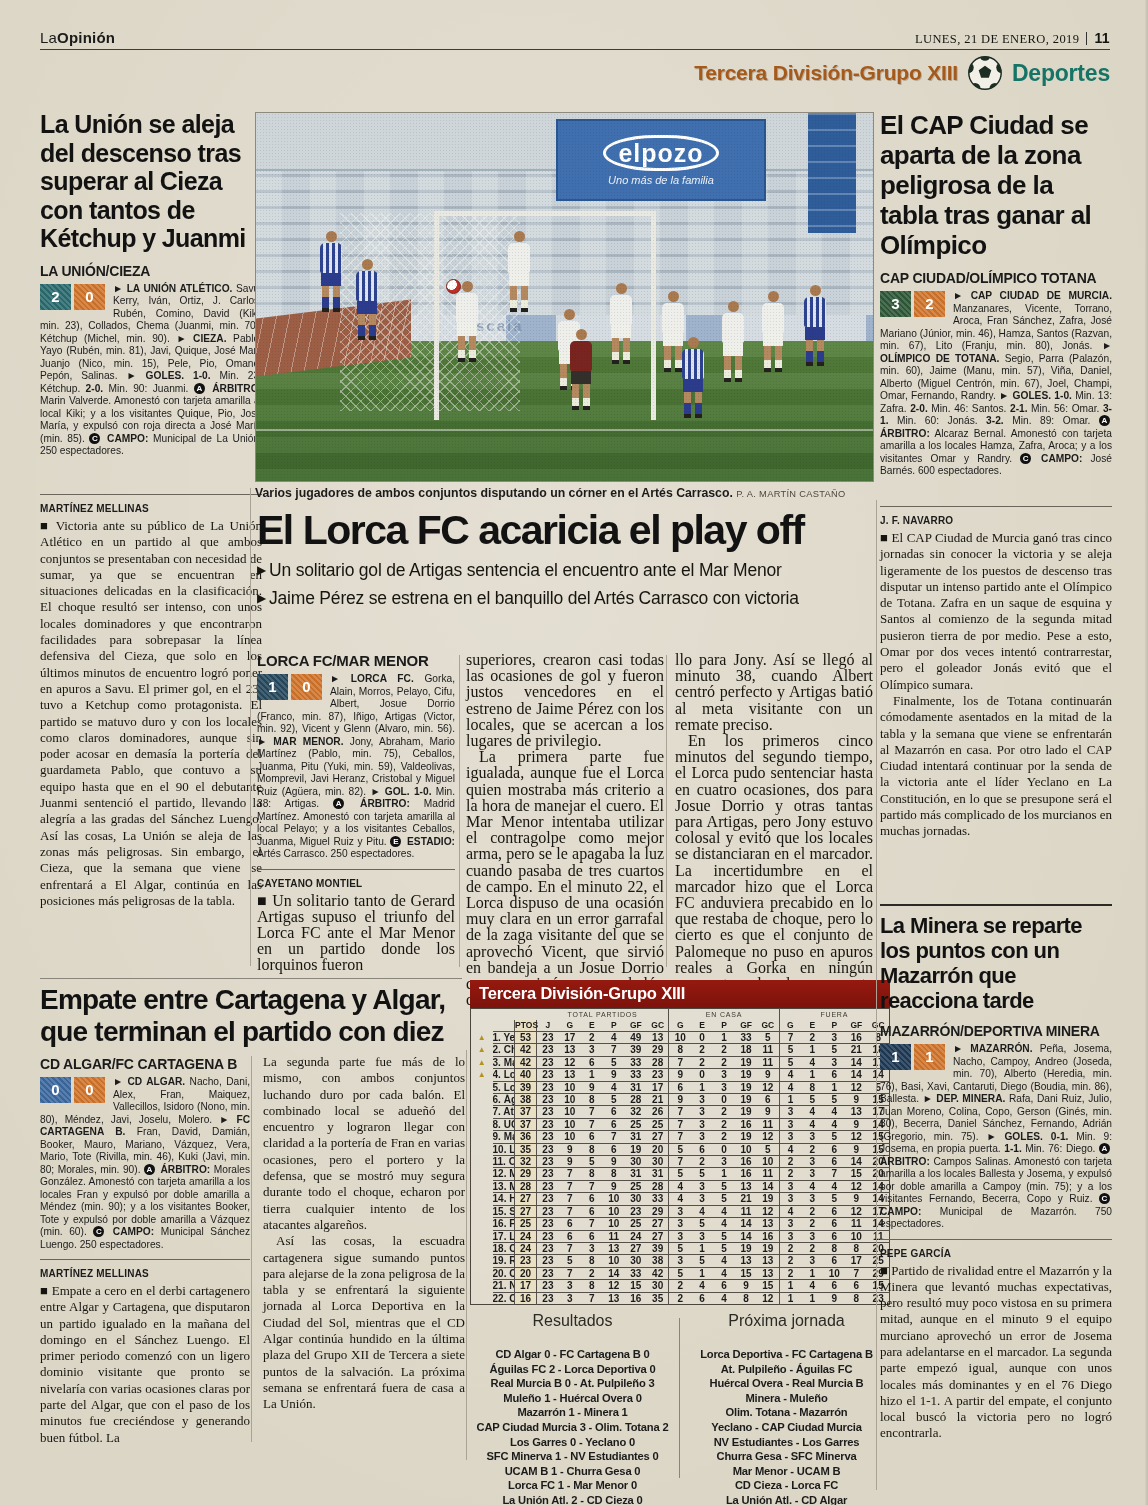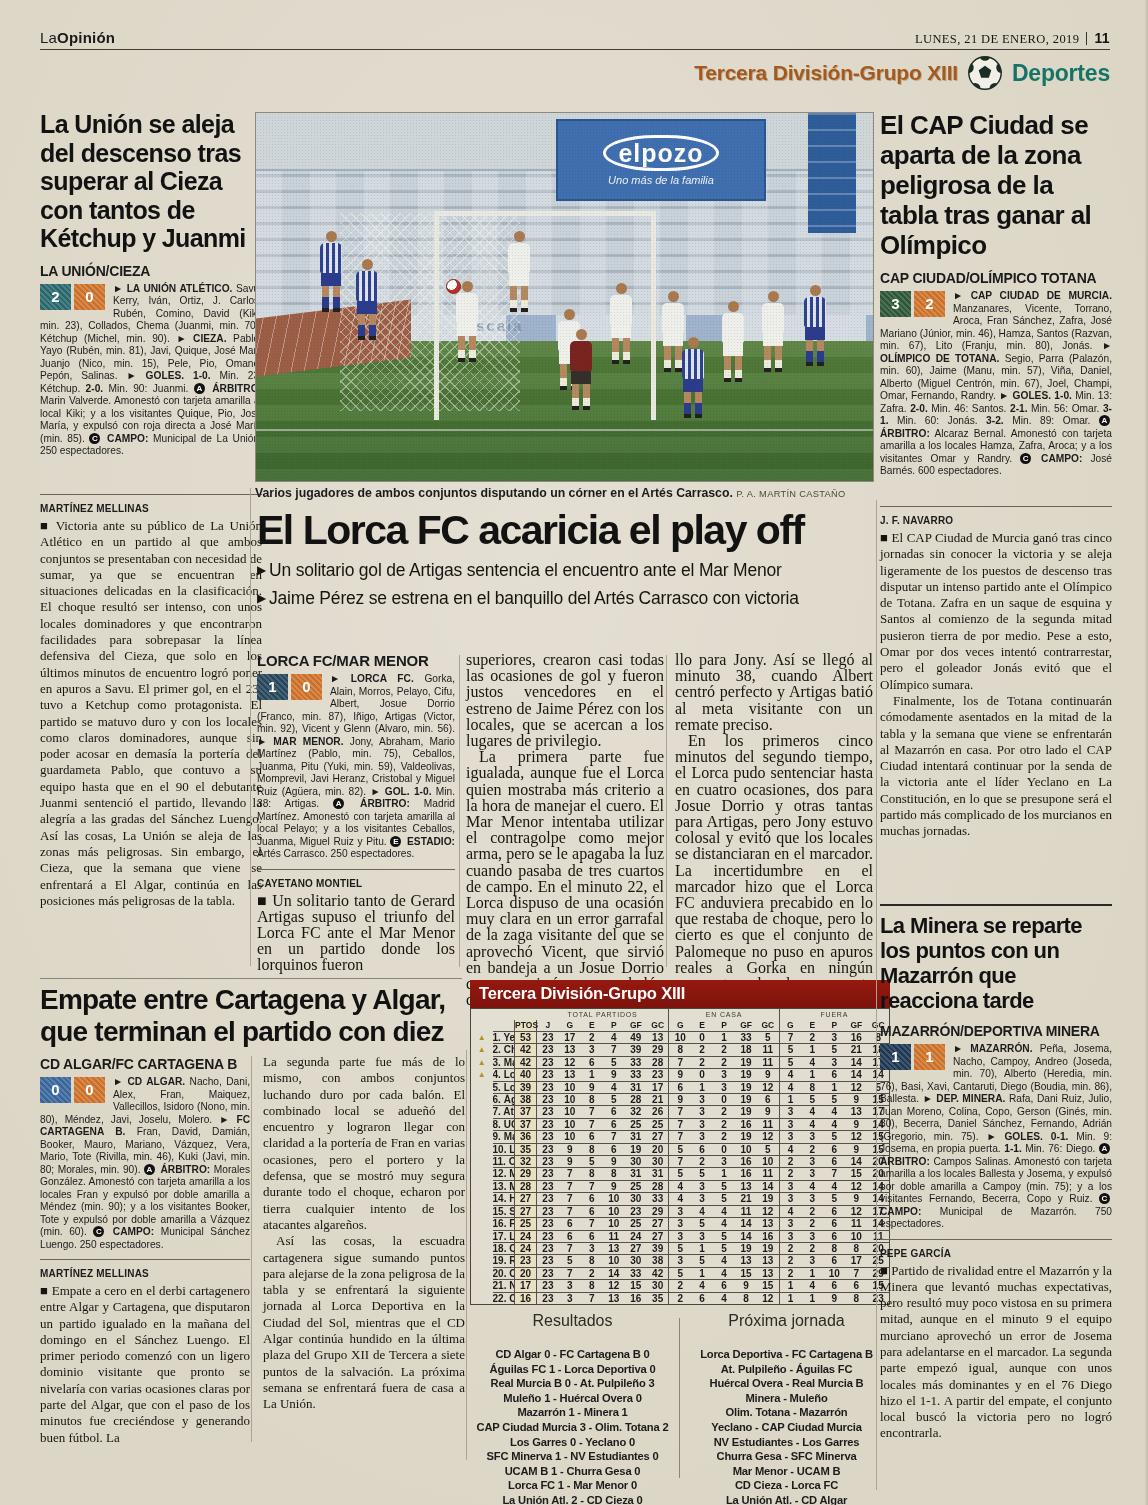--- a/index.html
+++ b/index.html
@@ -857,21 +857,21 @@
           </tr>
         </tbody>
     </table>
   </div>
 
   <div class="abs" id="fixtures">
     <div class="fx-col">
       <div class="fx-title">Resultados</div>
       <div class="fx-list">
           <div>CD Algar 0 - FC Cartagena B 0</div>
-          <div>Águilas FC 1 - Lorca Deportiva 0</div>
+          <div>Águilas FC 2 - Lorca Deportiva 0</div>
           <div>Real Murcia B 0 - At. Pulpileño 3</div>
           <div>Muleño 1 - Huércal Overa 0</div>
           <div>Mazarrón 1 - Minera 1</div>
           <div>CAP Ciudad Murcia 3 - Olim. Totana 2</div>
           <div>Los Garres 0 - Yeclano 0</div>
           <div>SFC Minerva 1 - NV Estudiantes 0</div>
           <div>UCAM B 1 - Churra Gesa 0</div>
           <div>Lorca FC 1 - Mar Menor 0</div>
           <div>La Unión Atl. 2 - CD Cieza 0</div>
         </div>

